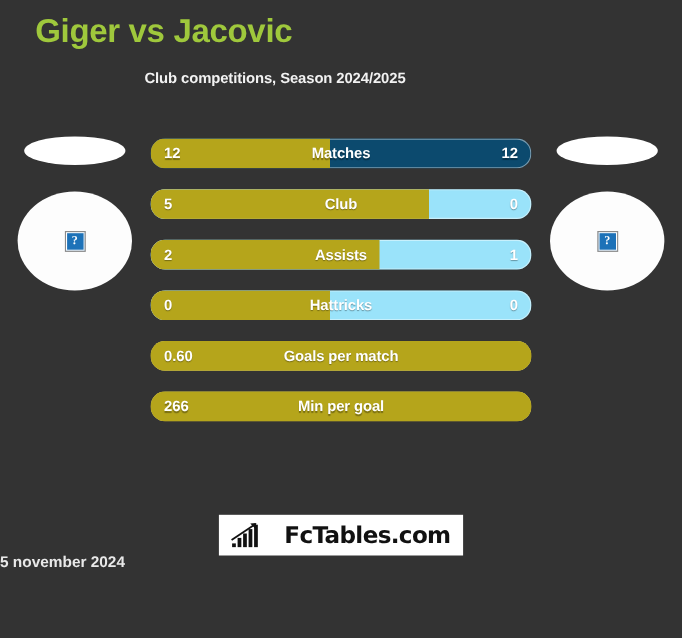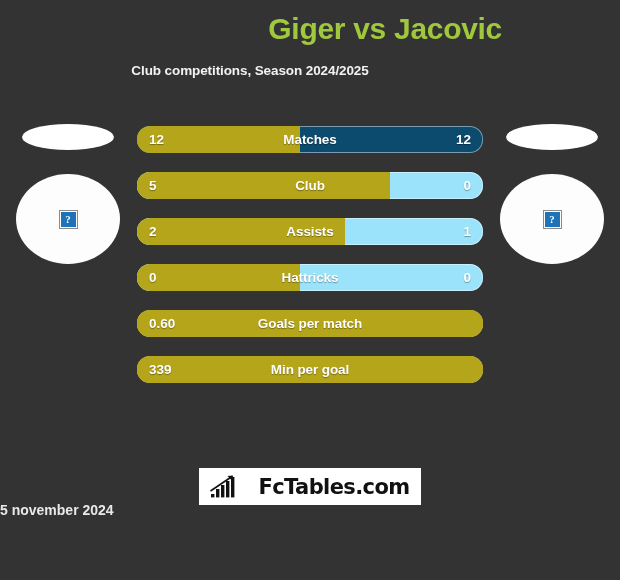--- a/index.html
+++ b/index.html
@@ -20,26 +20,27 @@
     width: 620px;
     height: 580px;
   }
 
   
   .title {
     position: absolute;
     top: 12px;
     left: 0;
     width: 502px;
-    text-align: right;
+    text-align: left;
     color: #9fc83c;
     font-size: 30px;
     font-weight: bold;
     letter-spacing: -0.3px;
     font-family: "Liberation Sans", sans-serif;
+    padding-left: 32px;
   }
   .subtitle {
     position: absolute;
     top: 63px;
     left: 0;
     width: 500px;
     text-align: center;
     color: #f2f2f2;
     font-size: 13.5px;
     font-weight: bold;
@@ -220,21 +221,21 @@
         <div class="bar-label">Hattricks</div>
         <div class="bar-val right">0</div>
       </div>
       <div class="bar-row" style="background: rgb(181, 165, 27);">
         <div class="bar-fill" style="width: 100%; background: rgb(181, 165, 27);"></div>
         <div class="bar-val left">0.60</div>
         <div class="bar-label">Goals per match</div>
       </div>
       <div class="bar-row" style="background: rgb(181, 165, 27);">
         <div class="bar-fill" style="width: 100%; background: rgb(181, 165, 27);"></div>
-        <div class="bar-val left">339</div>
+        <div class="bar-val left">266</div>
         <div class="bar-label">Min per goal</div>
       </div>
     </div>
 
   <div class="logo">
     <svg width="26" height="24" viewBox="0 0 26 24">
       <rect x="1" y="19" width="3.4" height="3.4" fill="#111111"></rect>
       <rect x="6" y="14" width="3.4" height="8.4" fill="#111111"></rect>
       <rect x="11" y="10" width="3.4" height="12.4" fill="#111111"></rect>
       <rect x="16" y="6" width="3.4" height="16.4" fill="#111111"></rect>

